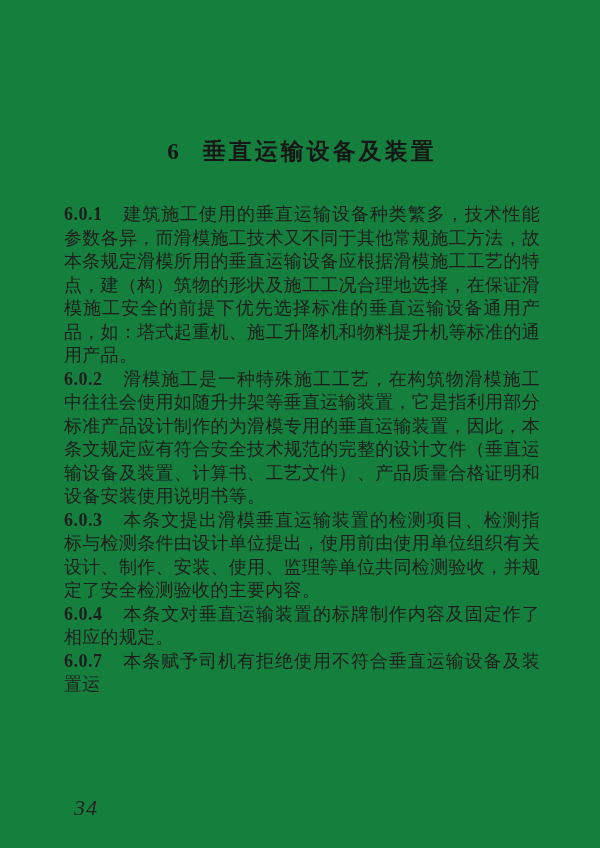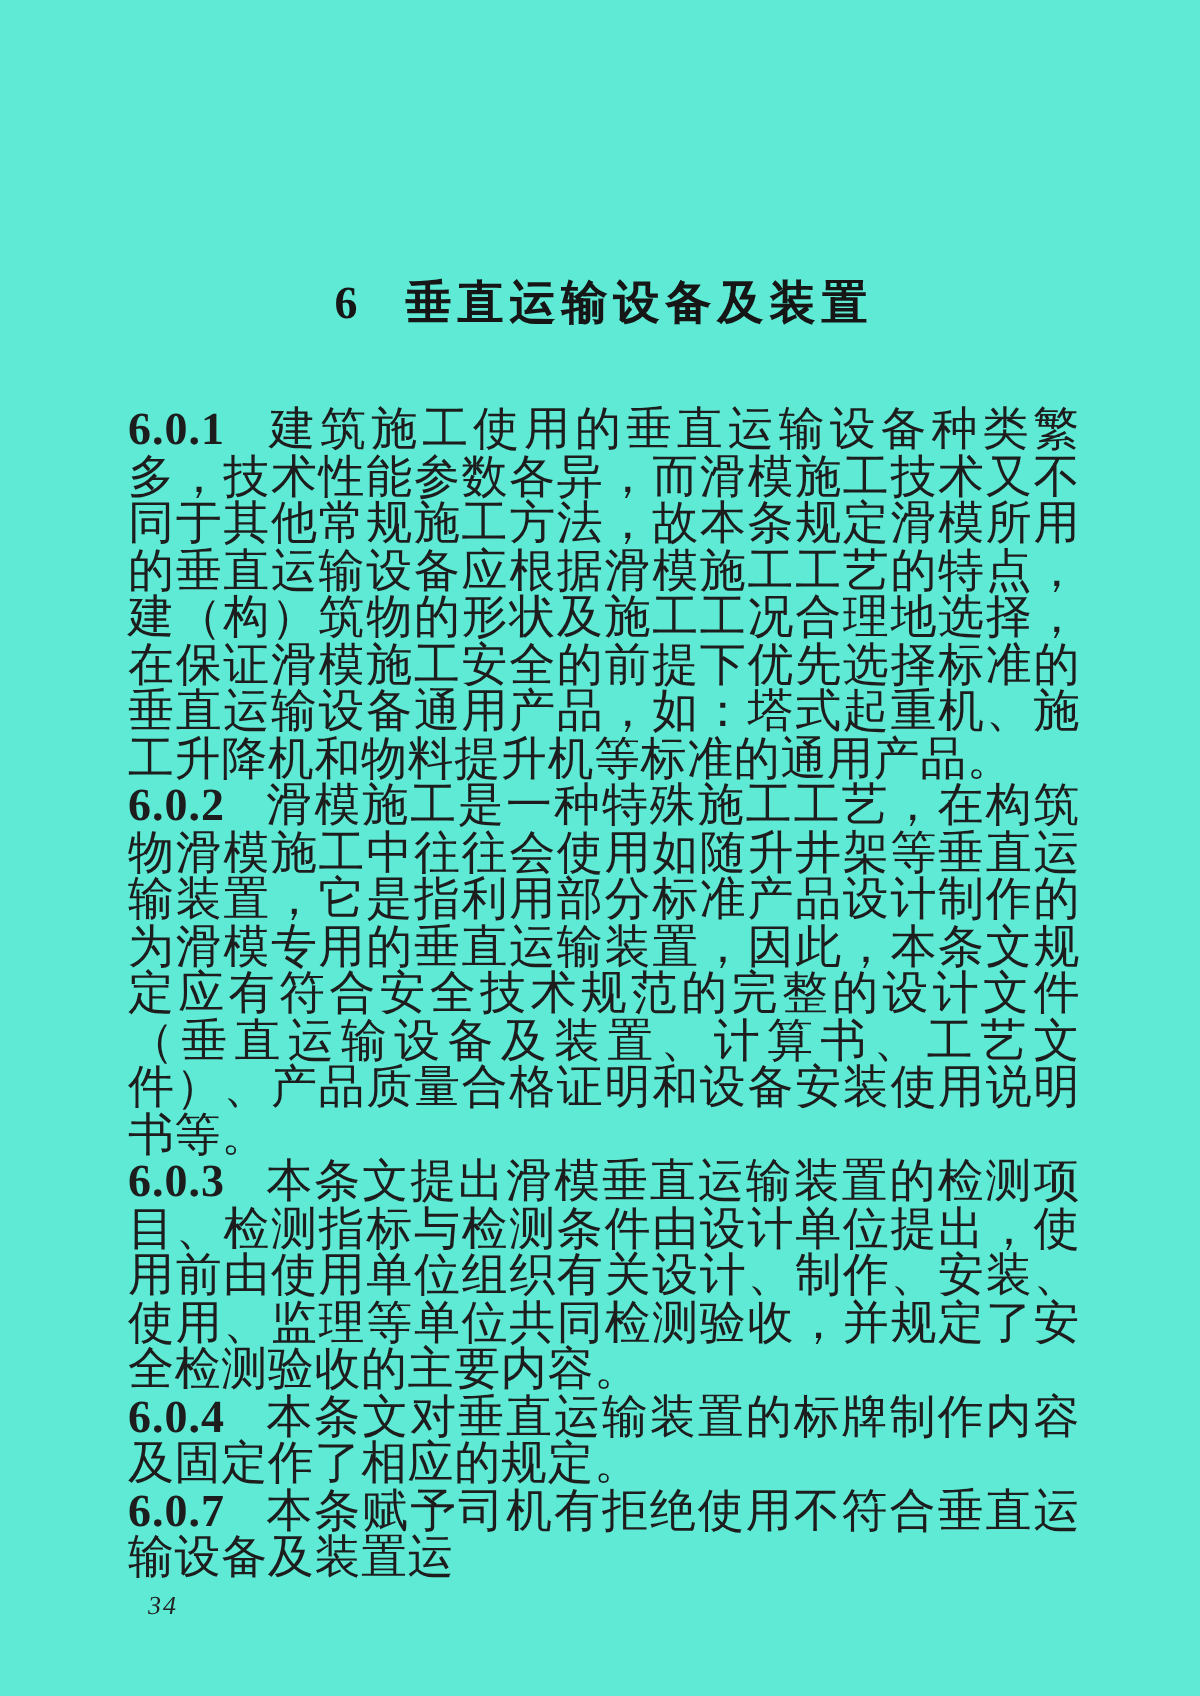--- a/index.html
+++ b/index.html
@@ -4,21 +4,21 @@
 <style>
   html, body {
     margin: 0;
     padding: 0;
     background: #ffffff;
   }
   .page {
     position: relative;
     width: 600px;
     height: 848px;
-    background: #5eead4;
+    background: #15803d;
     color: #1b1b1b;
     font-family: "Liberation Serif", "DejaVu Serif", serif;
     box-sizing: border-box;
     padding: 138px 60px 0 64px;
     overflow: hidden;
   }
   .chapter-title {
     width: 476px;
     margin: 0 0 37px 0;
     text-align: center;
@@ -32,37 +32,37 @@
     display: inline-block;
     margin-right: 24px;
     letter-spacing: 0;
     font-family: "Liberation Serif", "DejaVu Serif", serif;
   }
   .body-text {
     width: 476px;
   }
   .para {
     margin: 0;
-    font-size: 23px;
+    font-size: 18px;
     line-height: 23.5px;
     text-align: justify;
     letter-spacing: 0.3px;
     color: #1d1d1d;
   }
   .sec-num {
     font-weight: bold;
     margin-right: 20px;
     letter-spacing: 0.5px;
     white-space: nowrap;
   }
   .page-number {
     position: absolute;
     left: 74px;
     top: 795px;
-    font-size: 13px;
+    font-size: 22px;
     font-style: italic;
     color: #222222;
     letter-spacing: 1px;
   }
 </style>
 </head>
 <body>
 
 <div class="page">
 

